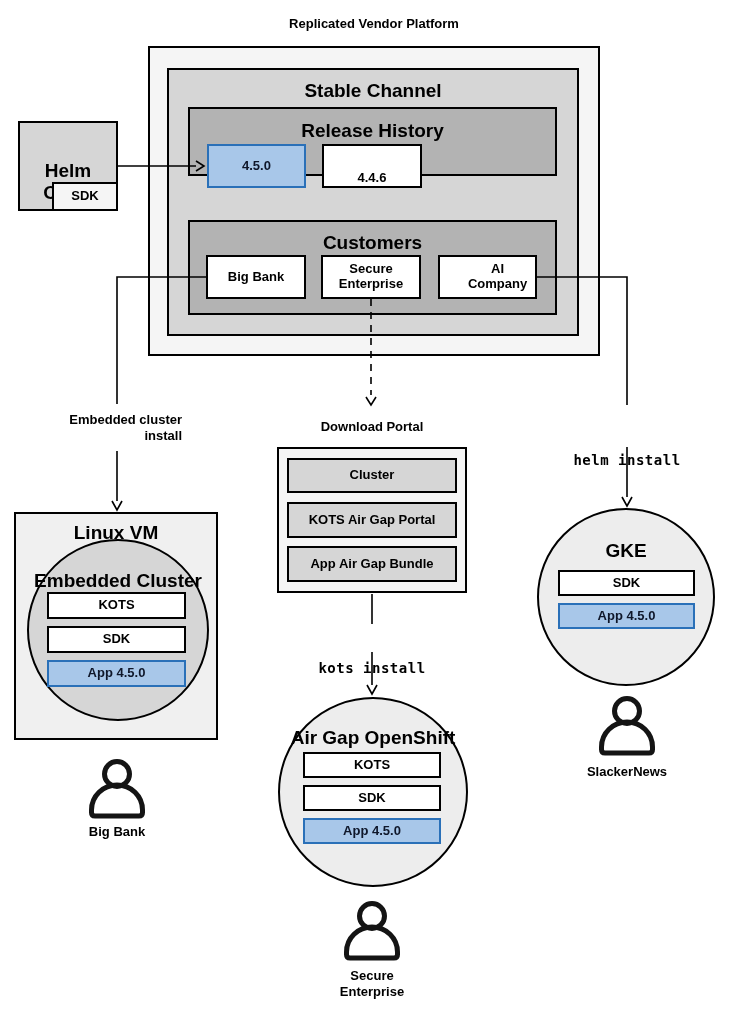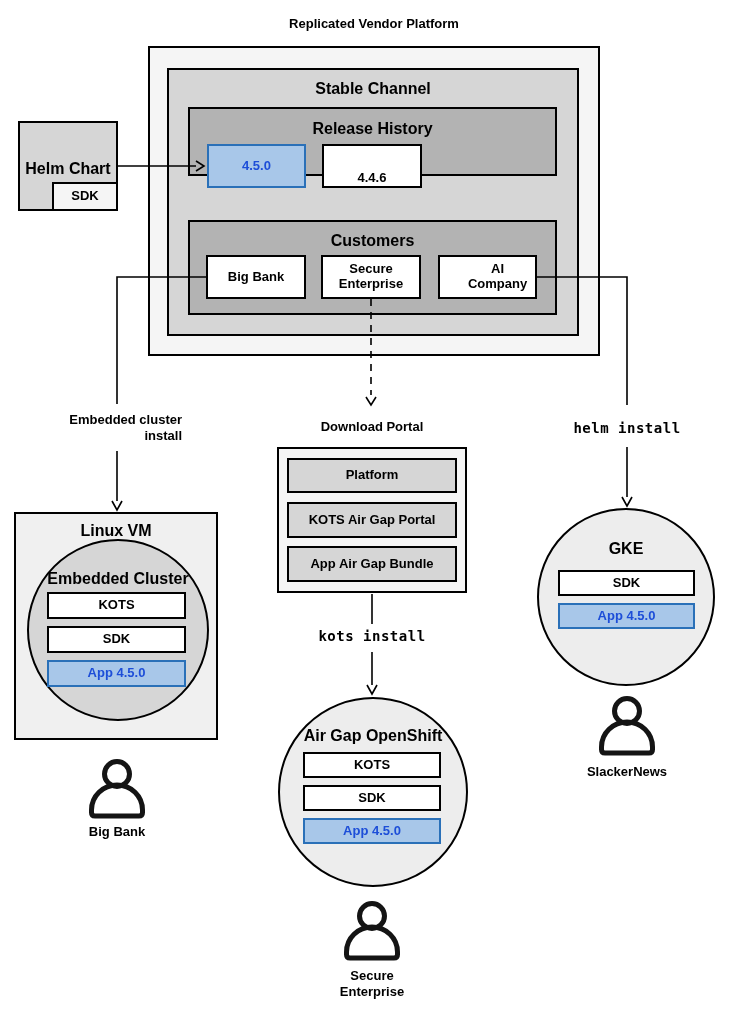--- a/index.html
+++ b/index.html
@@ -8,26 +8,26 @@
     font-family:"Liberation Sans",sans-serif;font-weight:bold;color:#000;
     overflow:hidden;
   }
   .abs{position:absolute;box-sizing:border-box;}
   .box{
     position:absolute;box-sizing:border-box;border:2px solid #000;
     display:flex;align-items:center;justify-content:center;
     text-align:center;font-size:13px;line-height:1.15;
   }
   .cbox{position:absolute;box-sizing:border-box;border:2px solid #000;}
-  .clabel{position:absolute;left:0;right:0;text-align:center;font-size:16px;}
+  .clabel{position:absolute;left:0;right:0;text-align:center;font-size:19px;}
   .circle{border-radius:50%;}
   .white{background:#ffffff;}
-  .blue{background:#a8c7e9;border-color:#2a70b8;color:#1d4ed8;}
+  .blue{background:#a8c7e9;border-color:#2a70b8;color:#0f172a;}
   .edge-label{position:absolute;text-align:center;font-size:13px;line-height:1.25;}
-  .mono{font-family:"DejaVu Sans Mono",monospace;font-size:14px;letter-spacing:0.5px;}
+  .mono{font-family:"DejaVu Sans Mono",monospace;font-size:14px;letter-spacing:0.5px;margin-top:32px;}
   #connectors{position:absolute;left:0;top:0;pointer-events:none;z-index:50;}
   #connectors path{stroke:#000;stroke-width:1.6;fill:none;}
   #connectors path.dash{stroke-dasharray:7 6;}
   .user-icon{position:absolute;}
   .user-icon circle,.user-icon path{fill:none;stroke:#141414;stroke-width:5;stroke-linejoin:round;}
 </style>
 </head>
 <body>
 
 <div id="stage">
@@ -70,21 +70,21 @@
     <span>SDK</span>
   </div>
 
   <div class="edge-label" style="left:52px;top:412px;width:130px;text-align:right;">Embedded cluster install</div>
   <div class="edge-label" style="left:302px;top:419px;width:140px;">Download Portal</div>
   <div class="edge-label mono" style="left:547px;top:420px;width:160px;">helm install</div>
   <div class="edge-label mono" style="left:292px;top:628px;width:160px;">kots install</div>
 
   <div class="cbox" style="left:277px;top:447px;width:190px;height:146px;background:#f5f5f5;"></div>
   <div class="box" style="left:287px;top:458px;width:170px;height:35px;background:#d6d6d6;">
-    <span>Platform</span>
+    <span>Cluster</span>
   </div>
   <div class="box" style="left:287px;top:502px;width:170px;height:36px;background:#d6d6d6;">
     <span>KOTS Air Gap Portal</span>
   </div>
   <div class="box" style="left:287px;top:546px;width:170px;height:36px;background:#d6d6d6;">
     <span>App Air Gap Bundle</span>
   </div>
 
   <div class="cbox" style="left:14px;top:512px;width:204px;height:228px;background:#f0f0f0;">
     <div class="clabel" style="top:8px;">Linux VM</div>

